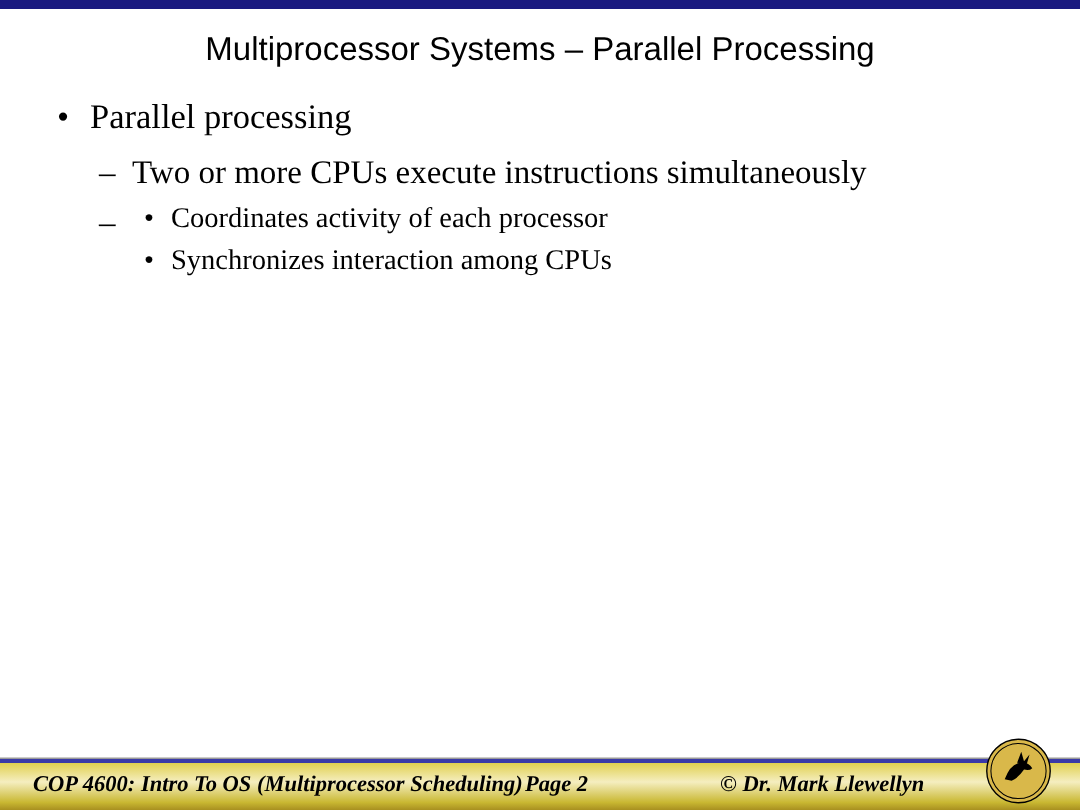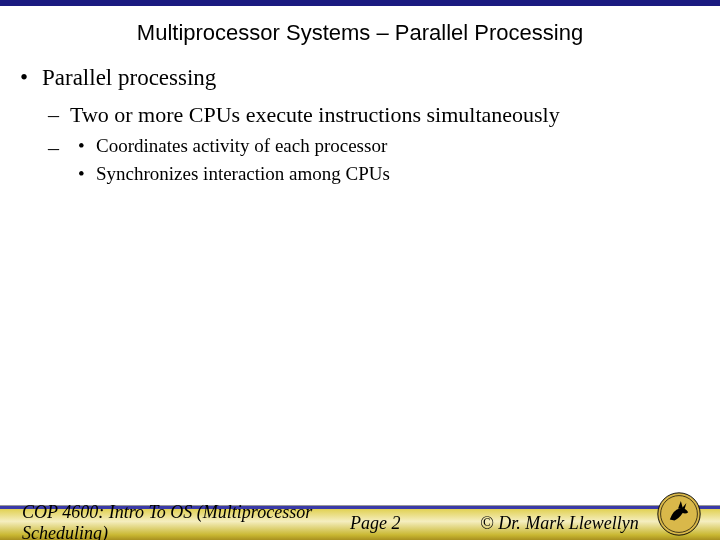--- a/index.html
+++ b/index.html
@@ -18,21 +18,21 @@
     width: 100%;
   }
   .slide-title {
     font-family: Arial, Helvetica, sans-serif;
     font-size: 22px;
     text-align: center;
     padding: 14px 20px 18px 20px;
     font-weight: normal;
   }
   .content {
-    padding: 0 24px 0 20px;
+    padding: 0 24px 0 38px;
     font-size: 23px;
     line-height: 1.25;
   }
   ul.level1 { list-style: none; }
   ul.level1 > li {
     position: relative;
     padding-left: 22px;
     margin-bottom: 10px;
   }
   ul.level1 > li::before {
@@ -77,22 +77,22 @@
   .footer-bar {
     position: relative;
     height: 34px;
     background: linear-gradient(to bottom,
       #3a3aa8 0%, #3a3aa8 8%,
       #e0d050 8%, #f5eec0 45%, #c9b832 85%, #a89020 100%);
     display: flex;
     align-items: center;
     font-family: "Times New Roman", serif;
     font-style: italic;
-    font-weight: normal;
-    font-size: 18px;
+    font-weight: bold;
+    font-size: 15px;
     color: #000;
   }
   .footer-left { padding-left: 22px; flex: 0 0 auto; width: 350px; }
   .footer-center { flex: 0 0 auto; width: 130px; }
   .footer-right { flex: 0 0 auto; }
   .logo {
     position: absolute;
     right: 18px;
     bottom: 3px;
     width: 46px;

